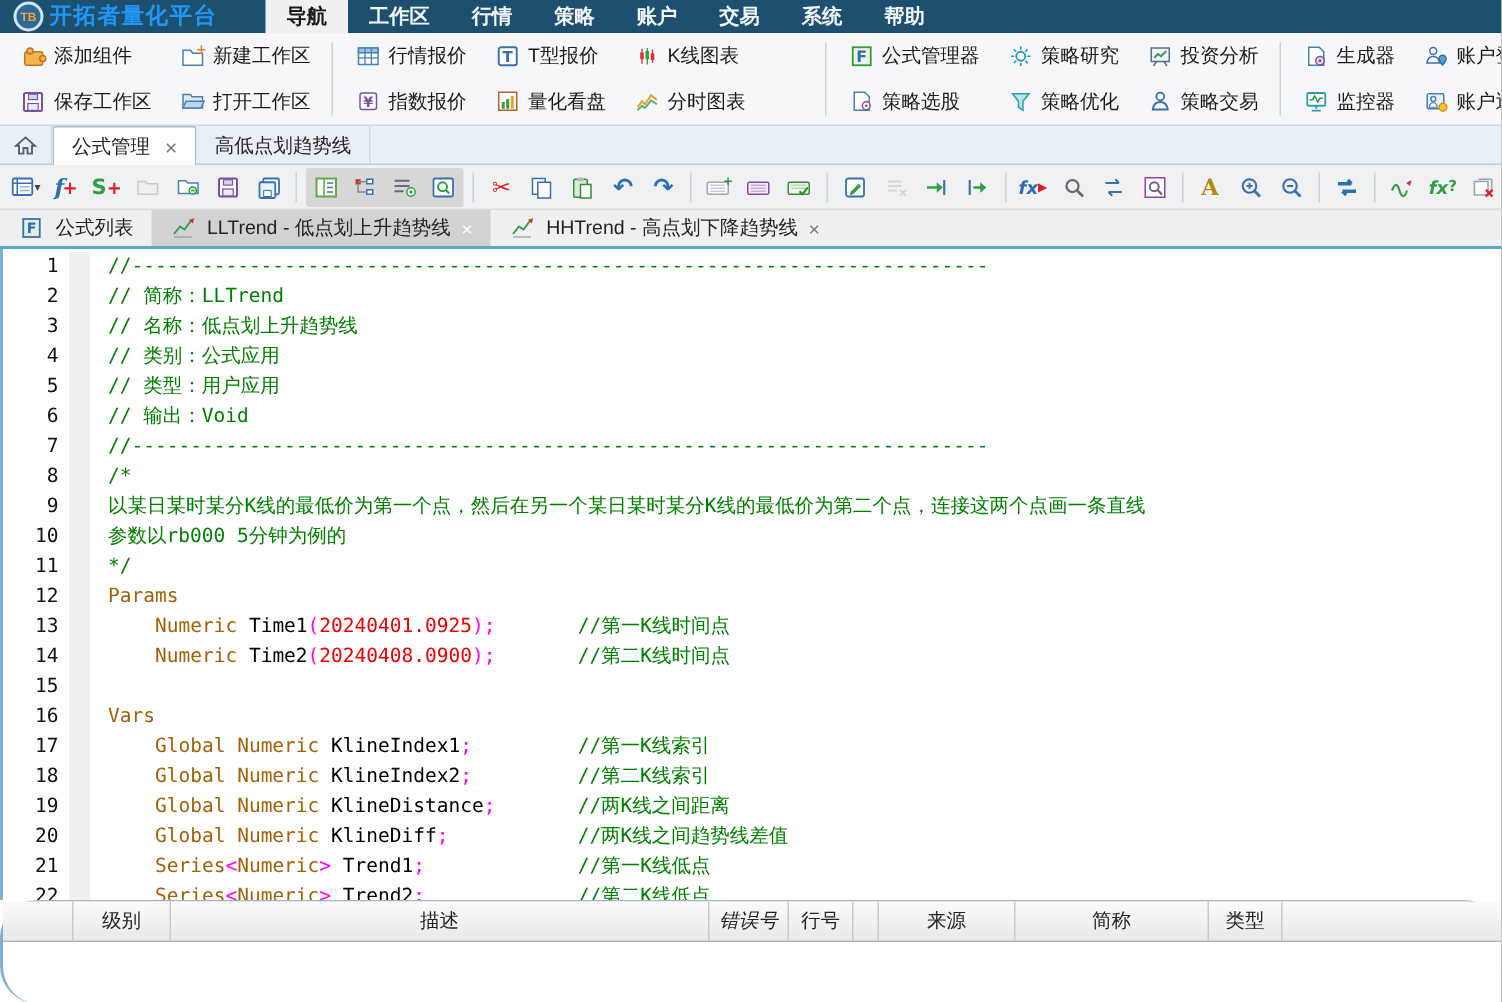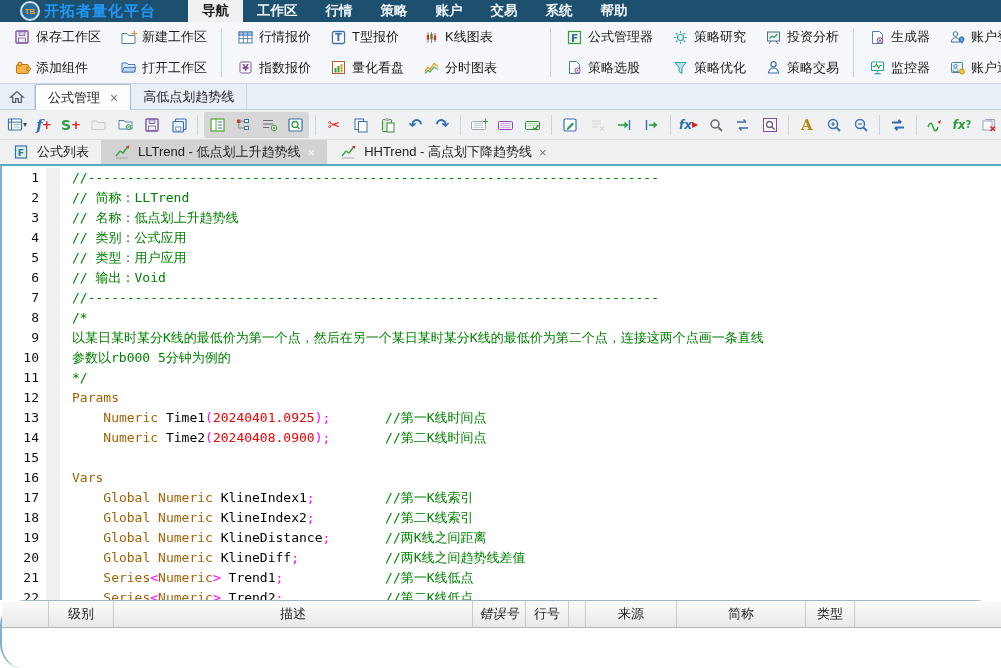--- a/index.html
+++ b/index.html
@@ -1,20 +1,20 @@
 <!DOCTYPE html>
 <html><head>
 <meta charset="utf-8">
 <style>
   html,body{margin:0;padding:0;background:#888;}
   #window{width:1001px;height:668px;overflow:hidden;position:relative;background:#fff;
     font-family:"Liberation Sans","DejaVu Sans",sans-serif;font-size:13px;color:#222;}
   
   #titlebar{height:22px;background:#1d506f;display:flex;align-items:stretch;}
-  .logo{display:flex;align-items:center;gap:4px;padding-left:20px;}
+  .logo{display:flex;align-items:center;gap:4px;padding-left:9px;}
   .logo-circle{width:16px;height:16px;border-radius:50%;border:2px solid #cfe3f2;color:#f0a33a;
     font-size:8px;font-weight:bold;display:flex;align-items:center;justify-content:center;background:#2a6c97;}
   .app-title{color:#2196f3;font-size:15px;font-weight:bold;letter-spacing:1px;line-height:22px;text-align:right;}
   #menubar{display:flex;margin-left:32px;}
   .menu-item{padding:2px 14px;display:flex;align-items:center;color:#f2f6fa;font-weight:bold;font-size:13.5px;cursor:default;}
   .menu-item.active{background:#f0f0f0;color:#1a1a1a;}
   
   #ribbon{height:61px;background:#f5f7fa;border-bottom:1px solid #cfd8e2;display:flex;align-items:stretch;
     padding-left:4px;overflow:hidden;}
   .rb-col{display:flex;flex-direction:column;justify-content:space-around;flex:none;}
@@ -78,37 +78,37 @@
         <div class="menu-item">交易</div>
         <div class="menu-item">系统</div>
         <div class="menu-item">帮助</div>
       </div>
   </div>
 
   <div id="ribbon">
       <div class="rb-col">
         <div class="rb-cell">
           <span class="ic">
+            <svg width="17" height="17">
+              <rect x="2.5" y="5.5" width="12" height="9" rx="1.5" fill="#f5b54a" stroke="#c07818"></rect>
+              <circle cx="6" cy="5" r="2" fill="#f5b54a" stroke="#c07818"></circle>
+              <circle cx="14.5" cy="10" r="2" fill="#f5b54a" stroke="#c07818"></circle>
+            </svg>
+          </span>
+          <span class="lbl">添加组件</span>
+        </div>
+        <div class="rb-cell">
+          <span class="ic">
             <svg width="16" height="16">
               <rect x="2" y="2" width="12" height="12" rx="1" fill="#fff" stroke="#7a52a0" stroke-width="1.4"></rect>
               <rect x="5" y="2.8" width="6" height="3.6" fill="#cfd8ea" stroke="#7a52a0" stroke-width=".8"></rect>
               <rect x="4.5" y="9" width="7" height="4.6" fill="#e8ecf5" stroke="#7a52a0" stroke-width=".8"></rect>
             </svg>
           </span>
           <span class="lbl">保存工作区</span>
-        </div>
-        <div class="rb-cell">
-          <span class="ic">
-            <svg width="17" height="17">
-              <rect x="2.5" y="5.5" width="12" height="9" rx="1.5" fill="#f5b54a" stroke="#c07818"></rect>
-              <circle cx="6" cy="5" r="2" fill="#f5b54a" stroke="#c07818"></circle>
-              <circle cx="14.5" cy="10" r="2" fill="#f5b54a" stroke="#c07818"></circle>
-            </svg>
-          </span>
-          <span class="lbl">添加组件</span>
         </div>
       </div>
       <div class="rb-col">
         <div class="rb-cell">
           <span class="ic">
             <svg width="17" height="17">
               <path d="M2 4.5h5l1.5 2H15v8H2z" fill="#fff" stroke="#4a7fb5"></path>
               <text x="10.5" y="7" fill="#e8821e" font-size="9" font-weight="bold">+</text>
             </svg>
           </span>

